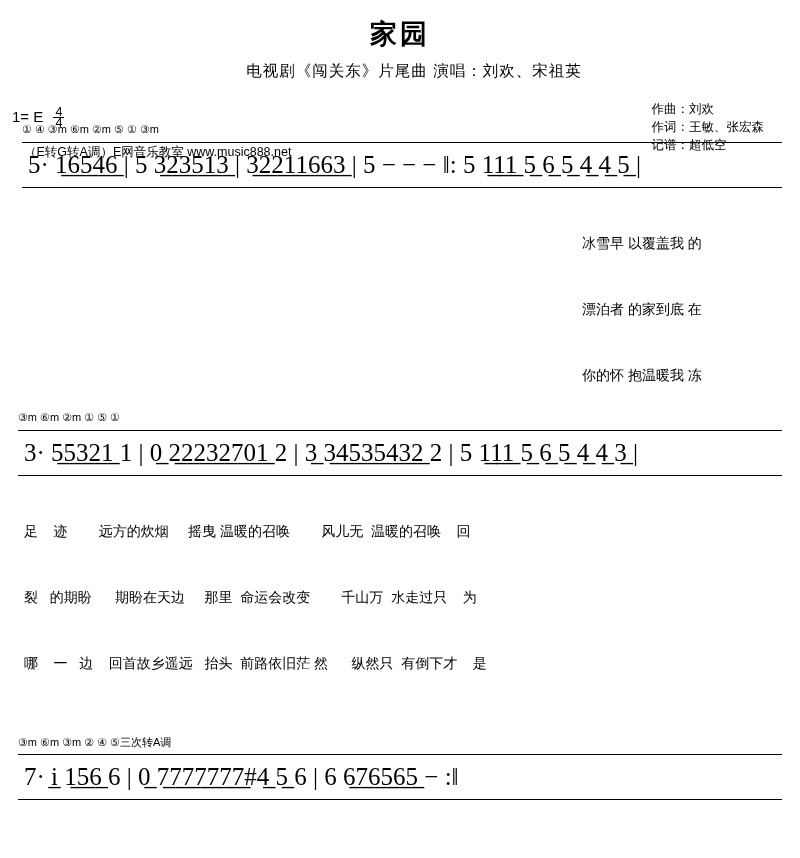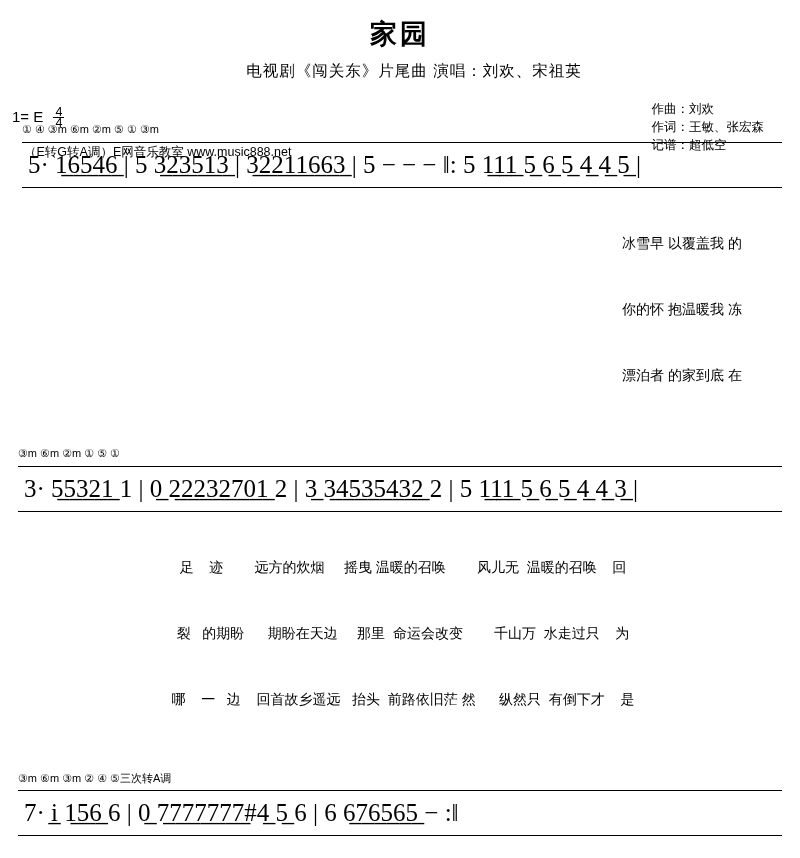--- a/index.html
+++ b/index.html
@@ -98,21 +98,21 @@
     font-family:"Liberation Sans", sans-serif;
   }
   .lyrics{
     position:relative;
     font-family:"Liberation Sans", sans-serif;
     font-size:14px;
     line-height:22px;
     white-space:pre;
     letter-spacing:0px;
   }
-  .lyrics div{height:22px;text-align:center;}
+  .lyrics div{height:22px;}
   .footer{
     position:absolute;left:0;right:0;bottom:8px;
     font-size:12px;
     font-family:"Liberation Sans", sans-serif;
   }
 </style>
 </head>
 <body>
 
 <div class="sheet">
@@ -141,26 +141,26 @@
       <span class="cn">（E转G转A调）E网音乐教室 www.music888.net</span>
     </div>
 
     <div class="system" style="margin-top:60px;margin-left:22px;">
       <div class="staffrow">
         <div class="marks">①    ④        ③m      ⑥m              ②m                    ⑤              ①        ③m</div>
         <div class="music">5· 1̲6̲5̲4̲6̲ | 5 3̲2̲3̲5̲1̲3̲ | 3̲2̲2̲1̲1̲6̲6̲3̲ | 5 − − − ‖: 5 1̲1̲1̲ 5̲ 6̲ 5̲ 4̲ 4̲ 5̲ |</div>
       </div>
       <div class="lyrics" style="padding-left:560px;">
         <div>冰雪早 以覆盖我 的</div>
+        <div>漂泊者 的家到底 在</div>
         <div>你的怀 抱温暖我 冻</div>
-        <div>漂泊者 的家到底 在</div>
       </div>
     </div>
 
-    <div class="system" style="margin-top:36px;">
+    <div class="system" style="">
       <div class="staffrow">
         <div class="marks">③m            ⑥m        ②m                                                  ①            ⑤                      ①</div>
         <div class="music">3· 5̲5̲3̲2̲1̲ 1 | 0̲ 2̲2̲2̲3̲2̲7̲0̲1̲ 2 | 3̲ 3̲4̲5̲3̲5̲4̲3̲2̲ 2 | 5 1̲1̲1̲ 5̲ 6̲ 5̲ 4̲ 4̲ 3̲ |</div>
       </div>
       <div class="lyrics" style="padding-left:6px;">
         <div>足    迹        远方的炊烟     摇曳 温暖的召唤        风儿无  温暖的召唤    回</div>
         <div>裂   的期盼      期盼在天边     那里  命运会改变        千山万  水走过只    为</div>
         <div>哪    一   边    回首故乡遥远   抬头  前路依旧茫 然      纵然只  有倒下才    是</div>
       </div>
     </div>

